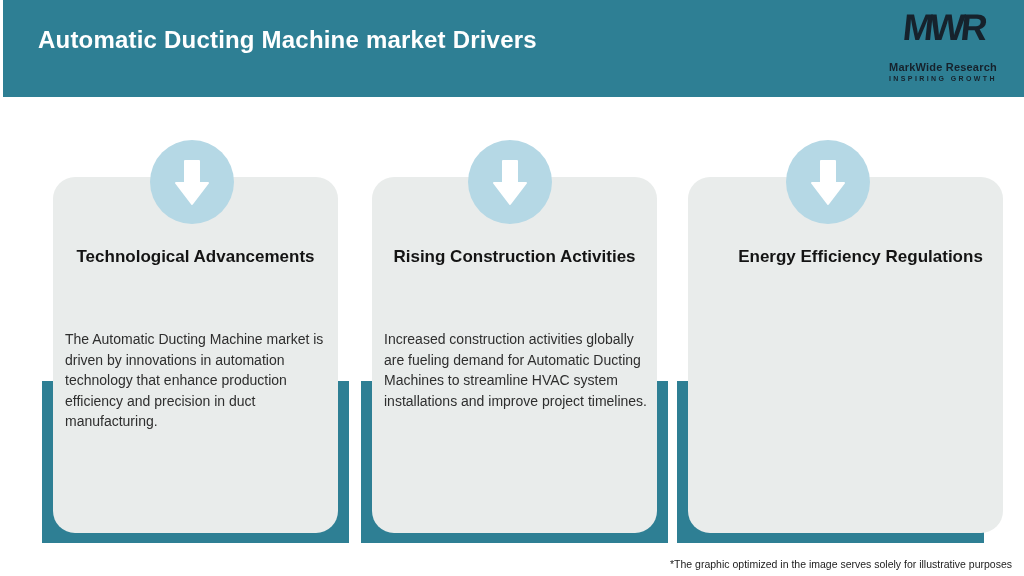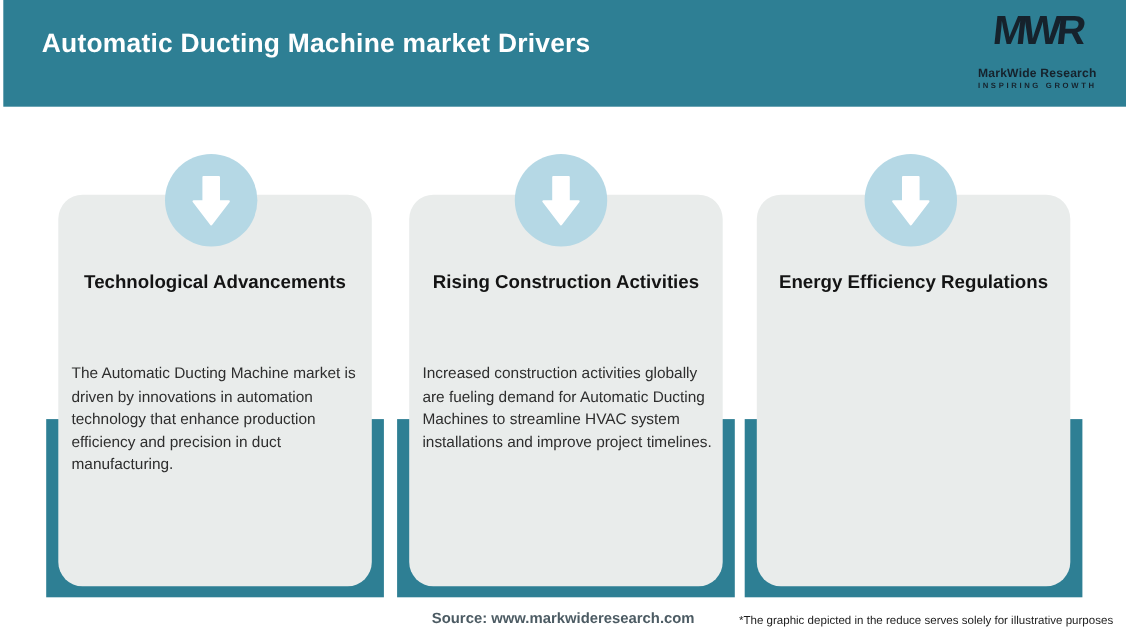--- a/index.html
+++ b/index.html
@@ -71,21 +71,21 @@
   .card {
     position: absolute;
     top: 177px;
     width: 285px;
     height: 356px;
     background: #e9eceb;
     border-radius: 22px;
   }
   .card-1 { left: 53px; }
   .card-2 { left: 372px; }
-  .card-3 { left: 688px; }
+  .card-3 { left: 688px; padding-left: 30px; }
 
   .card-title {
     margin-top: 70px;
     text-align: center;
     font-size: 17px;
     font-weight: bold;
     color: #141414;
   }
   .card-desc {
     margin-top: 62px;
@@ -176,16 +176,15 @@
     </span>
   </div>
   <div class="arrow-circle circle-3">
     <span>
       <svg width="40" height="52" viewBox="0 0 40 52">
         <path d="M13 4 h14 v22 h9 L20 47 L4 26 h9 Z" fill="#ffffff" stroke="#ffffff" stroke-width="2" stroke-linejoin="round"></path>
       </svg>
     </span>
   </div>
 
-  <div class="footer-source">Source: www.markwideresearch.com</div>
-  <div class="footer-disclaimer">*The graphic depicted in the reduce serves solely for illustrative purposes</div>
+  <div class="footer-disclaimer">*The graphic optimized in the image serves solely for illustrative purposes</div>
 
 </div>
 
 </body></html>

